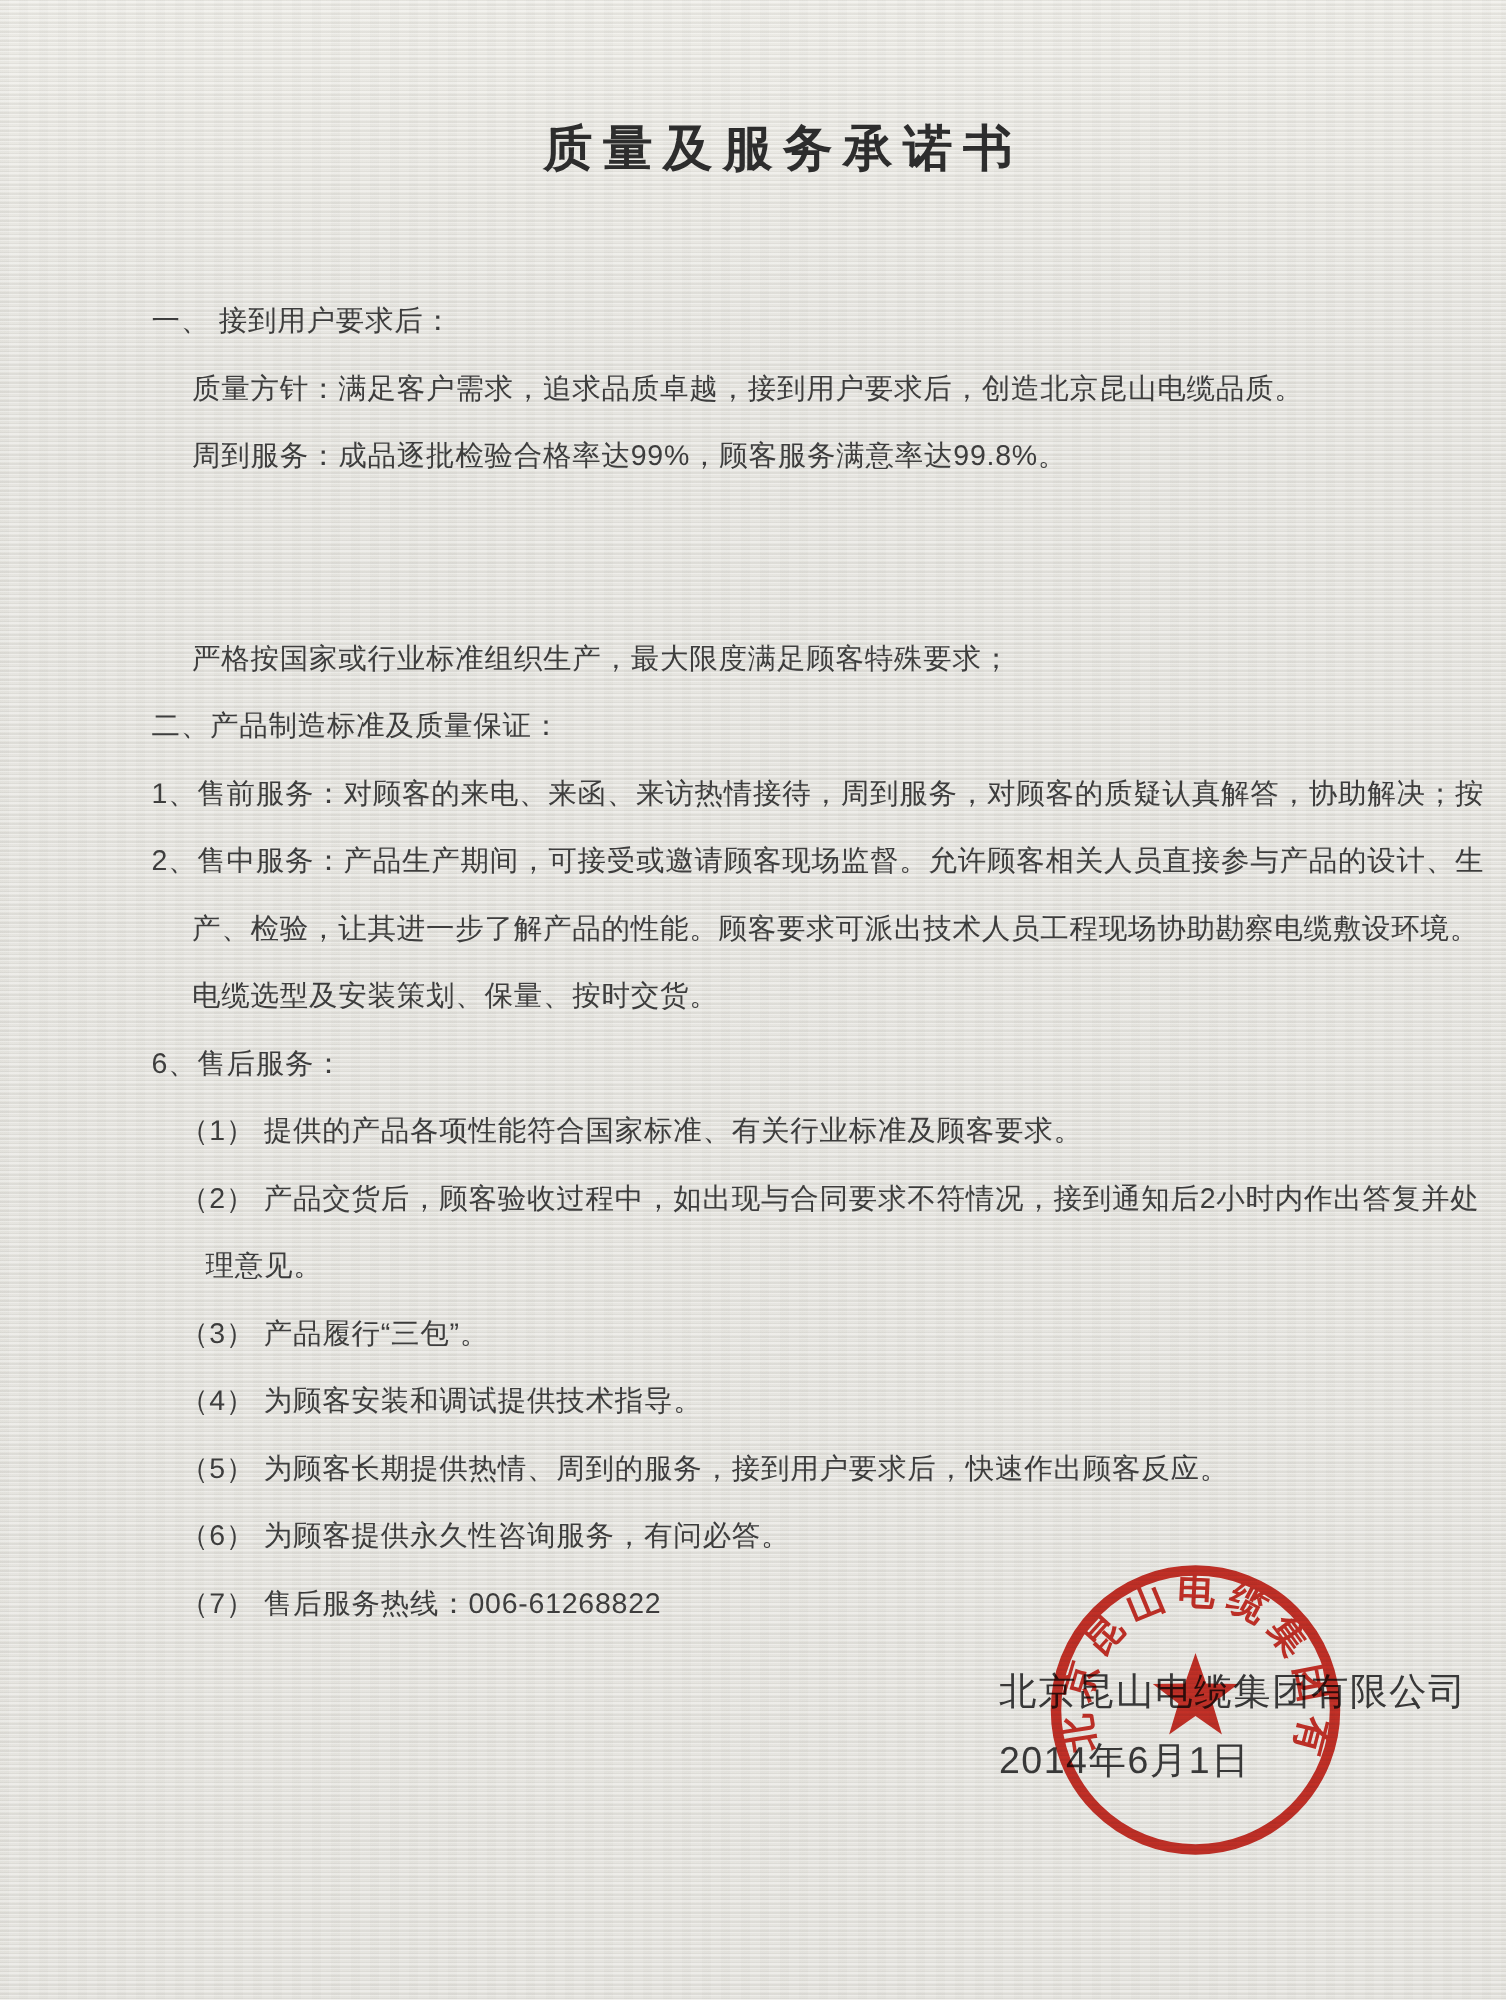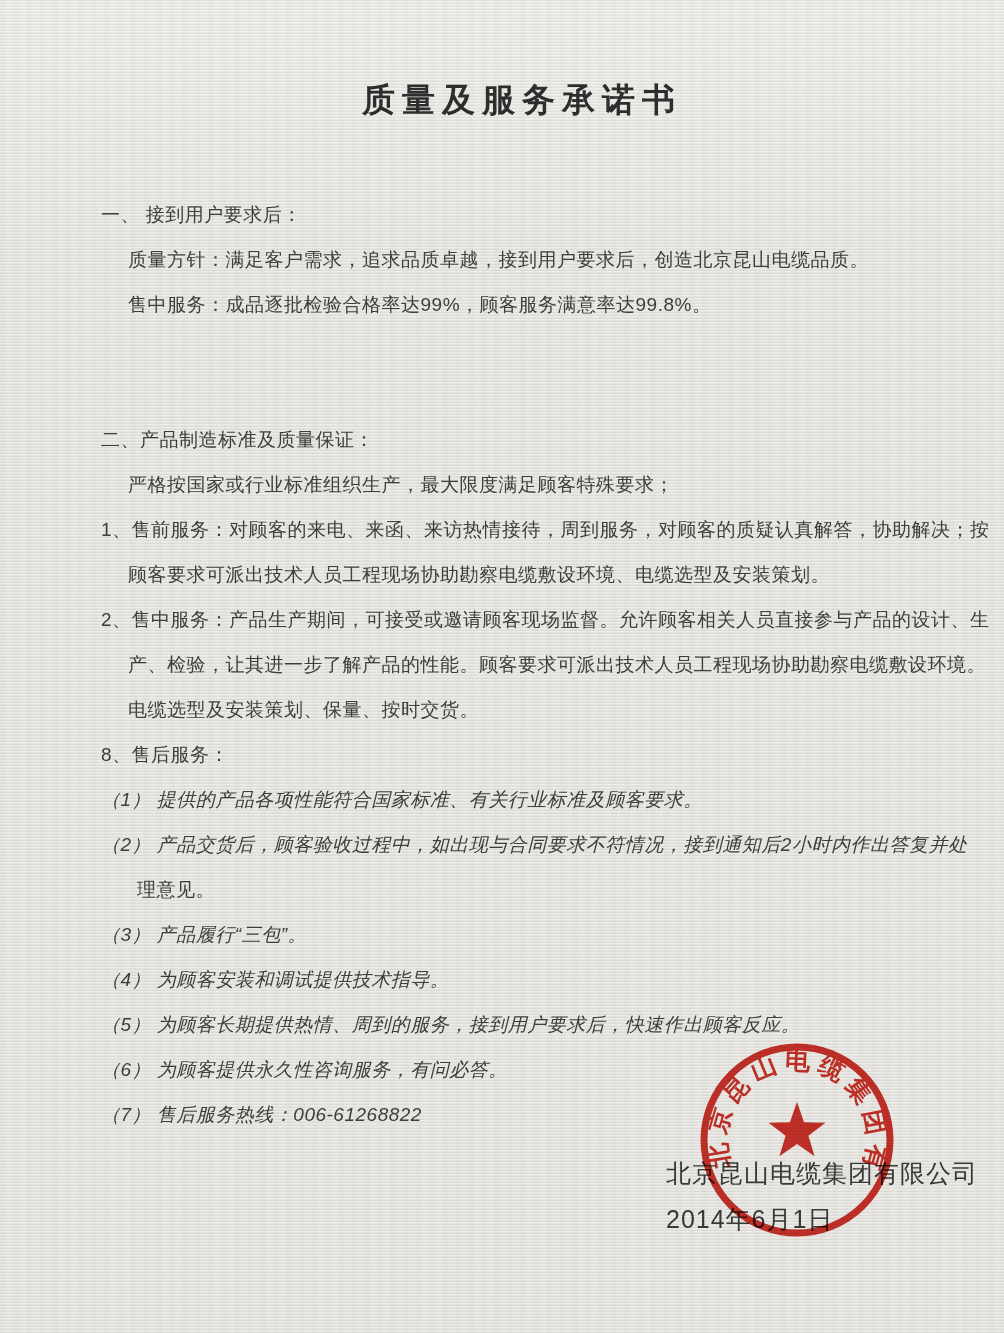--- a/index.html
+++ b/index.html
@@ -38,21 +38,21 @@
     padding-right:30px;
     font-size:19px;
   }
   .line{
     line-height:45px;
     height:45px;
     white-space:nowrap;
     letter-spacing:.5px;
   }
   .i1{margin-left:27px;}
-  .i2{font-style:italic;}
+  .i2{margin-left:19px;}
   .i3{margin-left:36px;}
   .gap{height:90px;}
   .signature{margin-top:13px;margin-left:565px;font-size:25px;color:#383838;}
   .signature .sig-line{line-height:46px;height:46px;white-space:nowrap;letter-spacing:1px;}
   .stamp{
     position:absolute;
     left:699px;top:1042px;
     width:196px;height:196px;
     mix-blend-mode:multiply;
     opacity:.92;
@@ -62,30 +62,29 @@
 </head>
 <body>
 
 <div class="page">
 
   <h1 class="title">质量及服务承诺书</h1>
 
   <div class="body">
     <div class="line i0">一、 接到用户要求后：</div>
     <div class="line i1">质量方针：满足客户需求，追求品质卓越，接到用户要求后，创造北京昆山电缆品质。</div>
-    <div class="line i1">售中服务：成品逐批检验合格率达99%，顾客服务满意率达99.8%。</div>
+    <div class="line i1">周到服务：成品逐批检验合格率达99%，顾客服务满意率达99.8%。</div>
     <div class="gap"></div>
+    <div class="line i1">严格按国家或行业标准组织生产，最大限度满足顾客特殊要求；</div>
     <div class="line i0">二、产品制造标准及质量保证：</div>
-    <div class="line i1">严格按国家或行业标准组织生产，最大限度满足顾客特殊要求；</div>
     <div class="line i0">1、售前服务：对顾客的来电、来函、来访热情接待，周到服务，对顾客的质疑认真解答，协助解决；按</div>
-    <div class="line i1">顾客要求可派出技术人员工程现场协助勘察电缆敷设环境、电缆选型及安装策划。</div>
     <div class="line i0">2、售中服务：产品生产期间，可接受或邀请顾客现场监督。允许顾客相关人员直接参与产品的设计、生</div>
     <div class="line i1">产、检验，让其进一步了解产品的性能。顾客要求可派出技术人员工程现场协助勘察电缆敷设环境。</div>
     <div class="line i1">电缆选型及安装策划、保量、按时交货。</div>
-    <div class="line i0">8、售后服务：</div>
+    <div class="line i0">6、售后服务：</div>
     <div class="line i2">（1） 提供的产品各项性能符合国家标准、有关行业标准及顾客要求。</div>
     <div class="line i2">（2） 产品交货后，顾客验收过程中，如出现与合同要求不符情况，接到通知后2小时内作出答复并处</div>
     <div class="line i3">理意见。</div>
     <div class="line i2">（3） 产品履行“三包”。</div>
     <div class="line i2">（4） 为顾客安装和调试提供技术指导。</div>
     <div class="line i2">（5） 为顾客长期提供热情、周到的服务，接到用户要求后，快速作出顾客反应。</div>
     <div class="line i2">（6） 为顾客提供永久性咨询服务，有问必答。</div>
     <div class="line i2">（7） 售后服务热线：006-61268822</div>
 
     <div class="signature">

